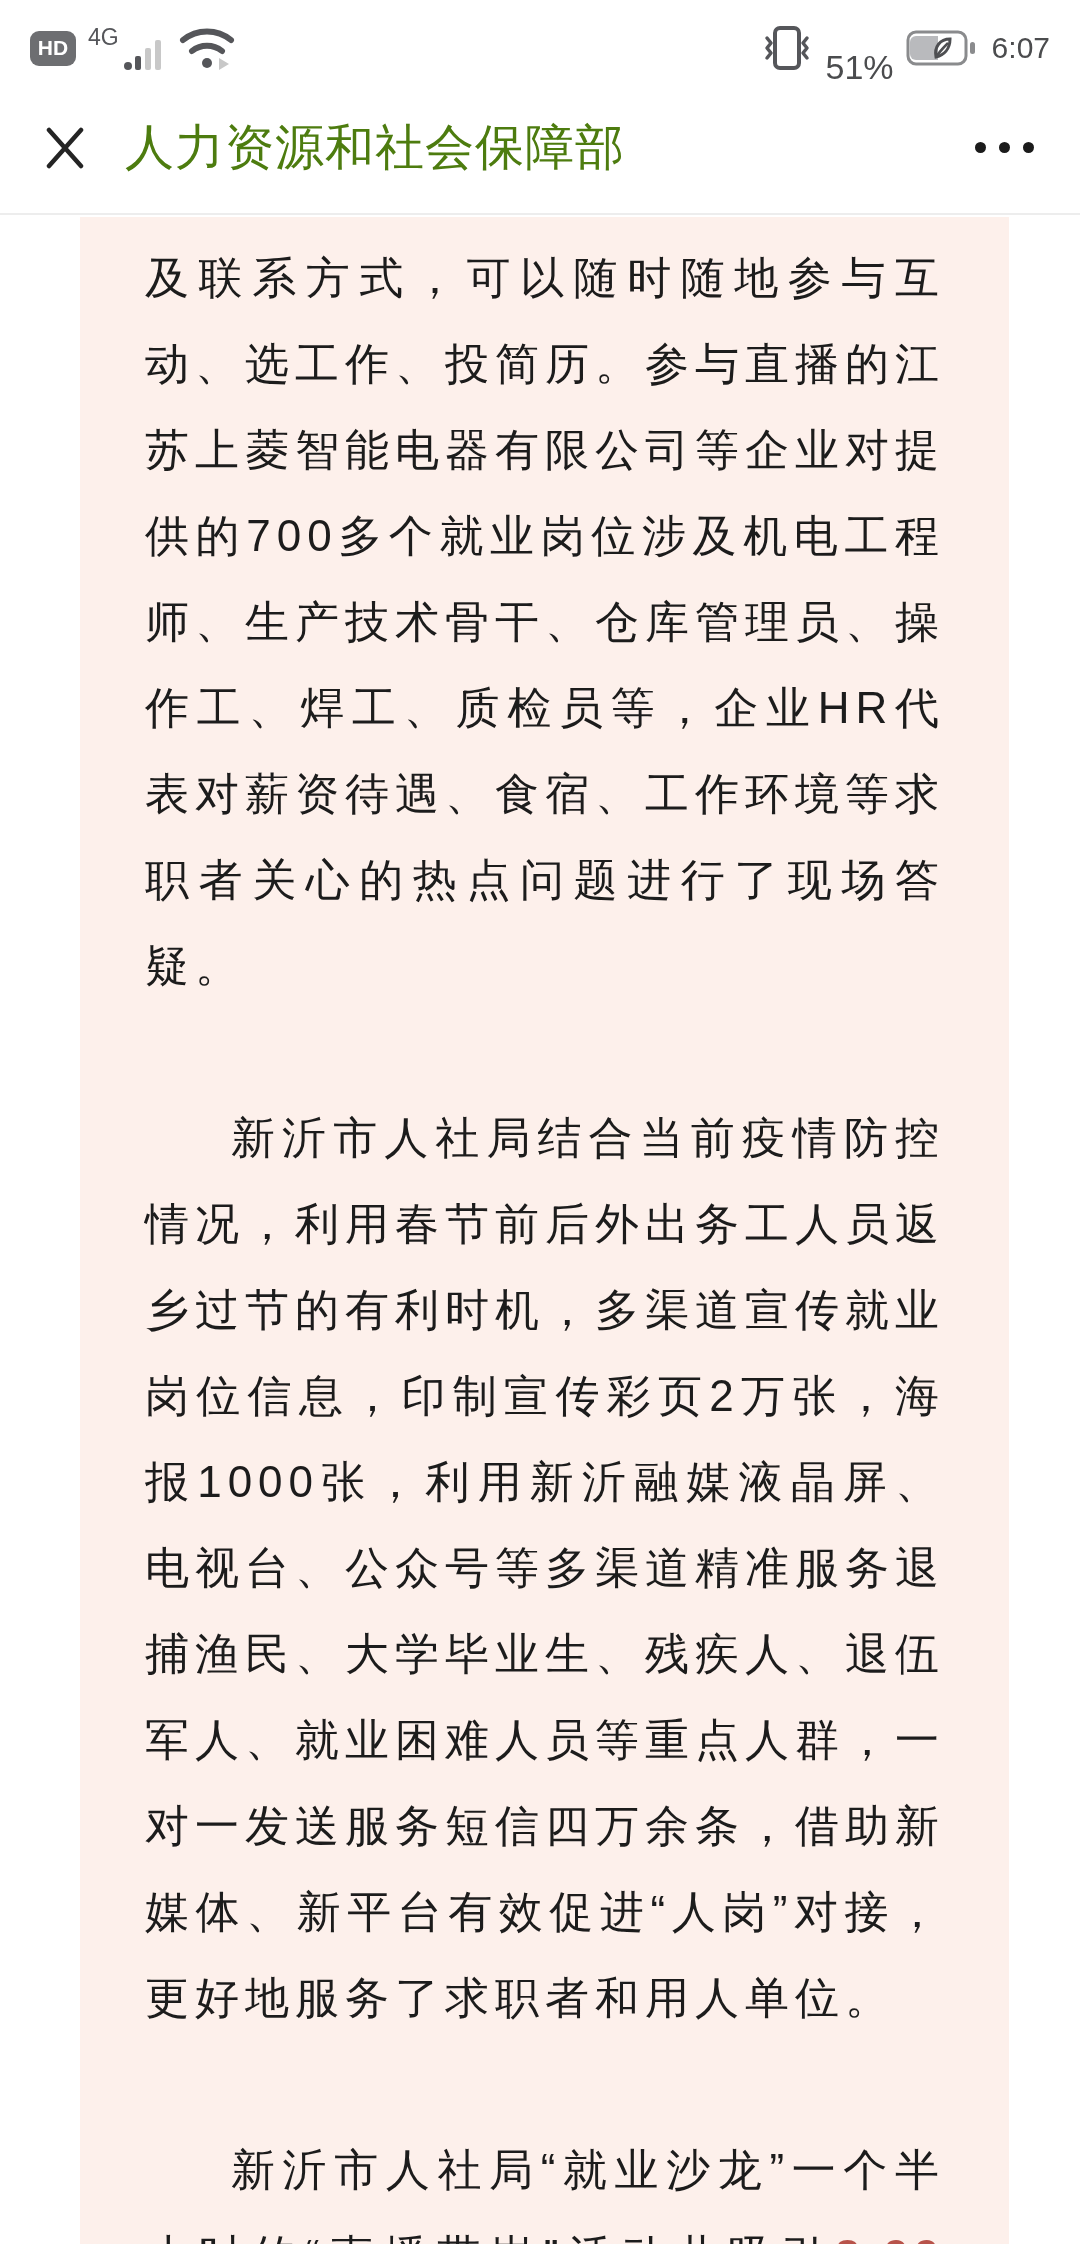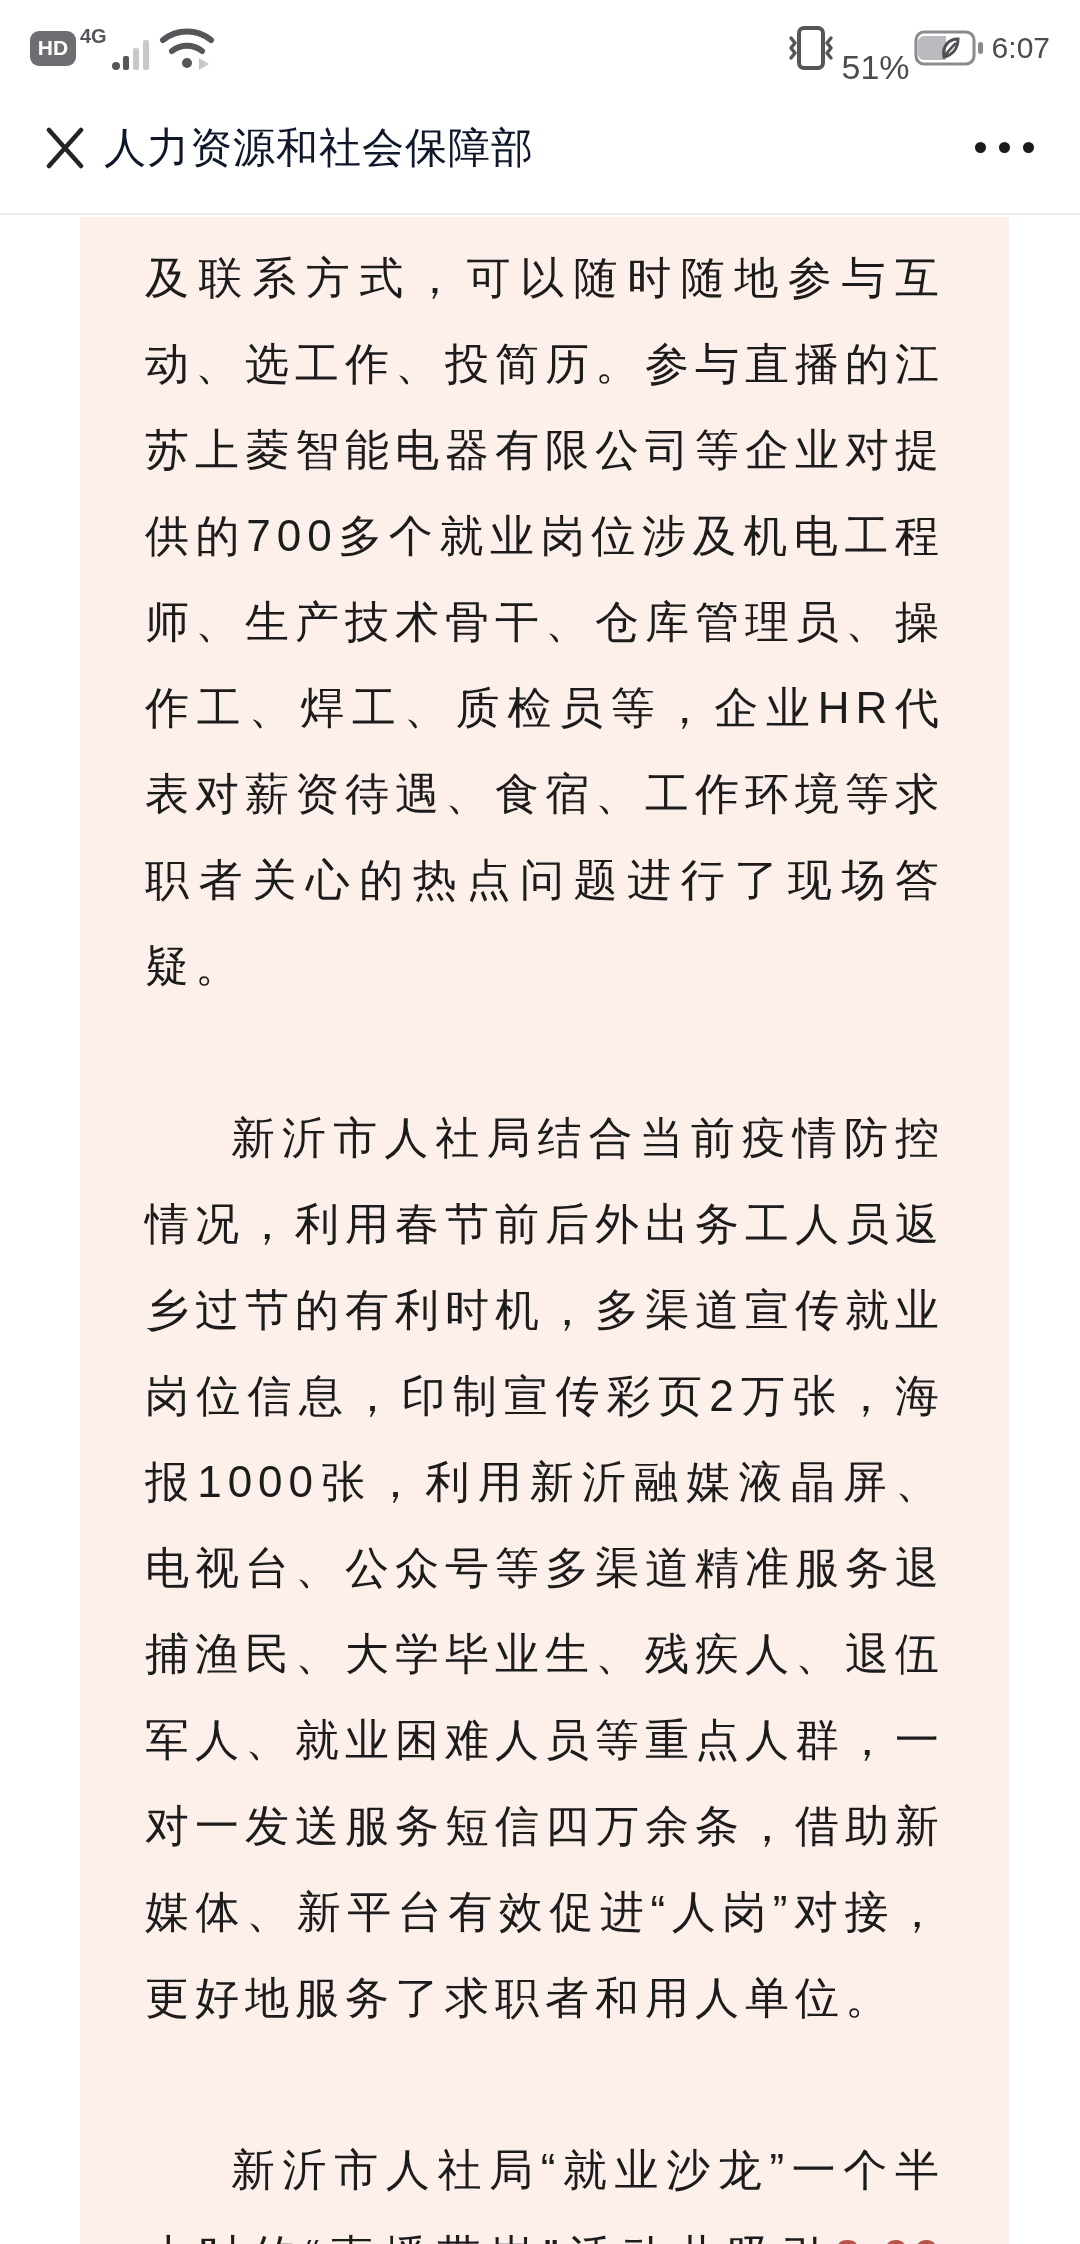--- a/index.html
+++ b/index.html
@@ -9,45 +9,45 @@
     overflow: hidden;
     font-family: "Liberation Sans", sans-serif;
   }
   
   .status-bar {
     height: 82px;
     display: flex; align-items: center; justify-content: space-between;
     padding: 14px 30px 0 30px;
     color: #55565a;
   }
-  .sb-group { display: flex; align-items: center; gap: 4px; }
+  .sb-group { display: flex; align-items: center; gap: 12px; }
   .hd-badge {
     width: 46px; height: 35px; border-radius: 9px;
     background: #6d6e71; color: #ffffff;
     font-size: 21px; font-weight: bold;
     display: flex; align-items: center; justify-content: center;
     letter-spacing: 0;
   }
   .net-wrap { display: flex; align-items: flex-end; gap: 2px; height: 44px; }
-  .net-label { font-size: 20px; font-weight: bold; color: #55565a; line-height: 1; align-self: flex-start; }
+  .net-label { font-size: 23px; font-weight: normal; color: #55565a; line-height: 1; align-self: flex-start; }
   .sb-text { font-size: 34px; color: #4b4c4e; margin-top: 38px; }
   .sb-time { font-size: 30px; color: #4b4c4e; margin-left: 4px; }
   .icon-svg { display: block; }
   
   .nav-bar {
     height: 133px;
     display: flex; align-items: center;
     padding: 0 42px;
     background: #ffffff;
     border-bottom: 2px solid #ededed;
   }
   .close-btn { width: 46px; height: 46px; display: flex; align-items: center; justify-content: center; }
   .nav-title {
-    margin-left: 16px;
-    font-size: 42px; color: #0f172a; font-weight: 400;
+    margin-left: 37px;
+    font-size: 49px; color: #4d7c0f; font-weight: 400;
     letter-spacing: 1px;
     flex: 1;
     white-space: nowrap; overflow: hidden;
   }
   .more-btn { display: flex; align-items: center; gap: 13px; padding: 10px 4px; }
   .more-btn .dot { width: 11px; height: 11px; border-radius: 50%; background: #1b1b1b; }
   
   .article-wrap {
     position: absolute;
     left: 80px; top: 217px;

